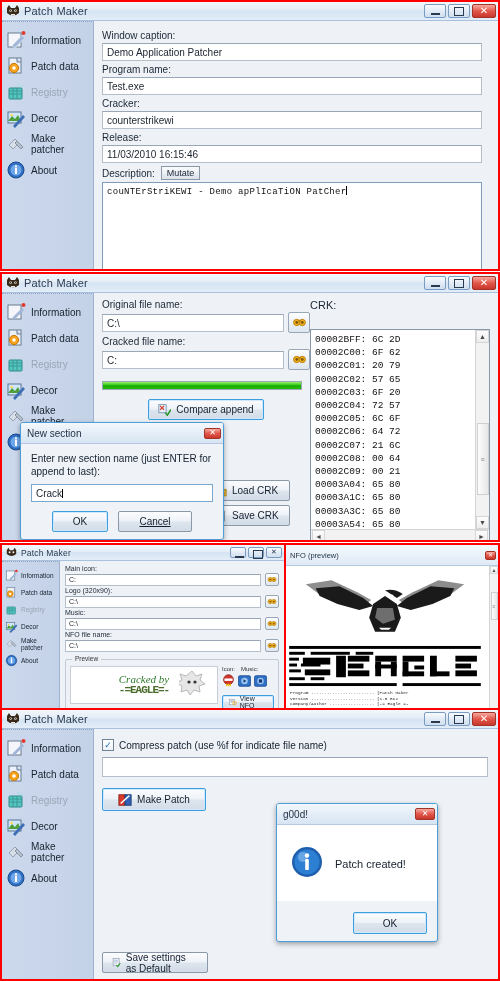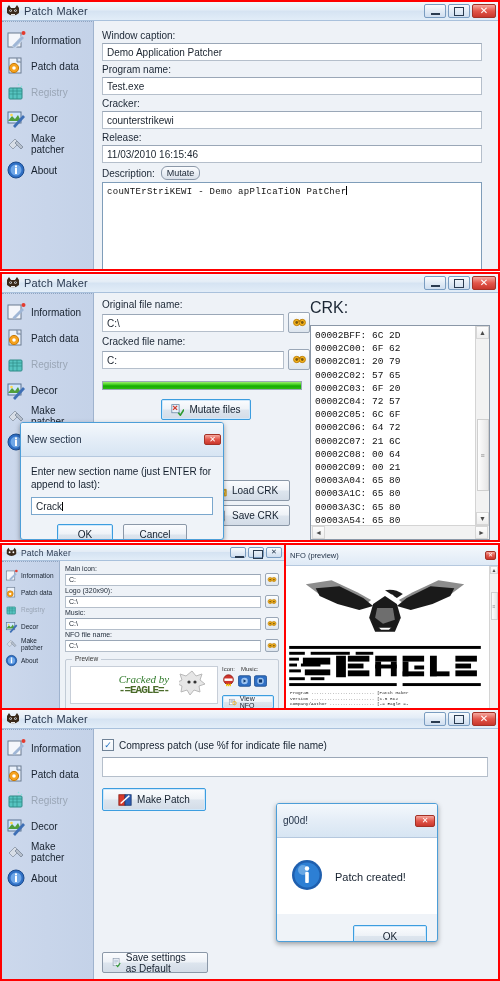--- a/index.html
+++ b/index.html
@@ -93,21 +93,21 @@
     border:1px solid #9aa7b7; border-radius:2px;
     background: linear-gradient(to bottom,#fdfefe,#eef2f7 50%,#dde5ee);
     display:flex;align-items:center;justify-content:center;
   }
   .browse-btn.sm { width: 14px; height: 13px; flex:0 0 14px; }
   .browse-btn svg { display:block; }
 
   .mutate-btn {
     display:inline-flex; align-items:center; justify-content:center;
     height:14px; padding:0 5px; margin-left:6px;
-    border:1px solid #8b98a8; border-radius:6px; font-size:9px; color:#1b2634;
+    border:1px solid #8b98a8; border-radius:0; font-size:9px; color:#1b2634;
     background: linear-gradient(to bottom,#fbfcfe,#eaeff5 50%,#dae1ea);
     vertical-align: middle;
   }
   .desc-box {
     width:100%; height:88px; background:#fff; border:1px solid #7f9db9;
     font-family:"Liberation Mono", monospace; font-size:9px; color:#111;
     padding:3px 4px; letter-spacing:.3px; position:relative;
   }
   .caret { display:inline-block; width:1px; height:9px; background:#000; vertical-align:-1px; }
 
@@ -125,21 +125,21 @@
   
   .progress {
     height:9px; border:1px solid #9aa7b7; background:#e9eef4; padding:0;
   }
   .progress .bar {
     height:100%; background: linear-gradient(to bottom,#9bf06a,#2fc713 45%,#15a804 55%,#2bbe10);
   }
 
   
   .crk-wrap { position:absolute; right:8px; top:6px; width:180px; }
-  .crk-label { font-size:16px; color:#1b2634; margin-bottom:8px; }
+  .crk-label { font-size:11px; color:#1b2634; margin-bottom:18px; }
   .crk-box {
     background:#fff; border:1px solid #8a97a7; height:215px;
     display:flex; flex-direction:column;
   }
   .crk-inner { flex:1; display:flex; overflow:hidden; }
   .crk-lines {
     flex:1; font-family:"Liberation Mono", monospace; font-size:9.5px;
     color:#111; padding:3px 4px; line-height:13.2px; white-space:pre;
   }
   .vscroll {
@@ -159,21 +159,21 @@
   }
 
   
   .dialog {
     position:absolute; background:#eff3f8;
     border:1px solid #4c9ed8; border-radius:3px;
     box-shadow: 0 2px 5px rgba(0,0,0,.35);
     overflow:hidden;
   }
   .dlg-title {
-    height:34px; display:flex; align-items:center; padding:0 2px 0 6px;
+    height:21px; display:flex; align-items:center; padding:0 2px 0 6px;
     background: linear-gradient(to bottom,#f4f8fc,#e4edf7 50%,#d7e5f3);
     border-bottom:1px solid #b5c8de;
   }
   .dlg-title .t { font-size:10px; color:#223247; }
   .dlg-body { padding:8px 10px 6px 10px; }
   .dlg-msg { font-size:10px; color:#15202e; line-height:13px; }
 
   .checkrow { display:flex; align-items:center; gap:5px; margin-bottom:6px; }
   .chk {
     width:12px;height:12px;border:1px solid #6f8296;background:linear-gradient(to bottom,#fff,#eef3f8);
@@ -449,21 +449,21 @@
             <div class="bar" style="width:100%"></div>
           </div>
 
           <div style="text-align:center;margin-top:9px;">
             <span class="btn focus">
               <svg viewBox="0 0 16 16" width="13" height="13">
                   <rect x="1" y="2" width="9" height="10" fill="#e8f2fb" stroke="#6d8ba8"></rect>
                   <path d="M2.5 3.5 l5 5 M7.5 3.5 l-5 5" stroke="#d23b2c" stroke-width="1.6"></path>
                   <path d="M9 12 l2.5 3 L16 8" stroke="#2f9b2f" stroke-width="2" fill="none"></path>
                 </svg>
-              <span>Mutate files</span>
+              <span>Compare append</span>
             </span>
           </div>
         </div>
 
         <div style="position:absolute; left:110px; top:187px;">
           <span class="btn" style="width:86px;justify-content:flex-start;">
             <svg viewBox="0 0 16 14" width="13" height="12">
                 <path d="M1 3 h5 l1.5 2 H15 v8 H1 z" fill="#f3c64a" stroke="#b8870f"></path>
                 <path d="M3 6 h11 l-1.5 6 H1.5 z" fill="#ffe79a" stroke="#b8870f"></path>
                 <path d="M9 2 l3 2 -3 2 z" fill="#3a8c3a"></path>
@@ -524,21 +524,21 @@
           <span class="wbtn close sm">
               <i class="glyph-x" style="font-size:8px">✕</i>
             </span>
         </span>
       </div>
       <div class="dlg-body">
         <div class="dlg-msg" style="margin-bottom:6px;">Enter new section name (just ENTER for append to last):</div>
         <div class="tinput" style="border-color:#7aa7cd;"><span>Crack</span><span class="caret"></span></div>
         <div style="display:flex;gap:10px;justify-content:center;margin-top:9px;">
           <span class="btn focus" style="width:56px;">OK</span>
-          <span class="btn" style="width:64px;text-decoration:underline;">Cancel</span>
+          <span class="btn" style="width:74px;text-decoration:underline;">Cancel</span>
         </div>
       </div>
     </div>
   </div>
 
   <div class="win" style="left:0px; top:543px; width:286px; height:167px;">
     <div class="titlebar small">
       <span class="app-icon" style="width:11px;height:11px;">
         <svg viewBox="0 0 14 14" width="11" height="11">
           <path d="M1 4 L3 1 L5 4 L9 4 L11 1 L13 4 L13 9 Q7 14 1 9 Z" fill="#3a2a1a"></path>

